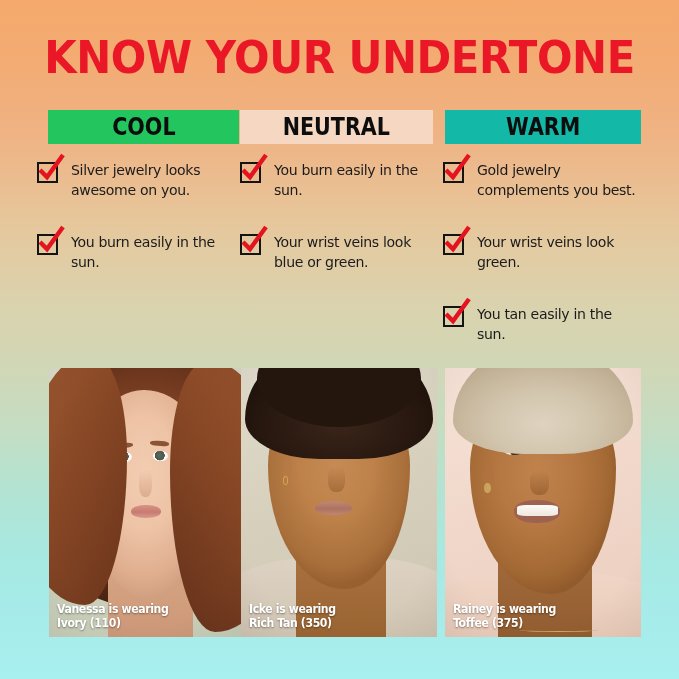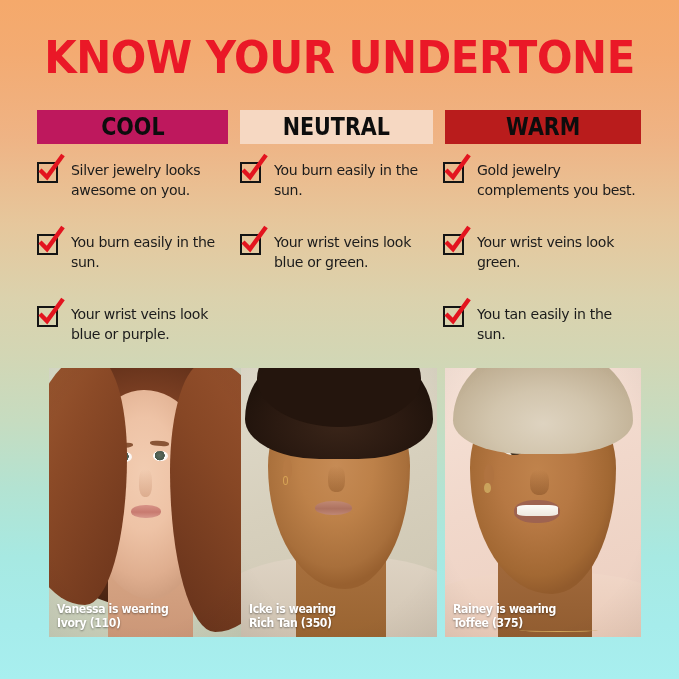--- a/index.html
+++ b/index.html
@@ -48,23 +48,23 @@
   .hdr span {
     font-family:"DejaVu Sans", sans-serif;
     font-weight:bold;
     font-size:24px;
     letter-spacing:0px;
     color:#0d0d0d;
     transform:scaleX(0.86);
     transform-origin:center;
     white-space:nowrap;
   }
-  .hdr.cool    { left:0px;   width:191px; background:#be185d; }
+  .hdr.cool    { left:11px;   width:191px; background:#22c55e; }
   .hdr.neutral { left:203px; width:193px; background:#f6d8c2;align-items:center; }
-  .hdr.warm    { left:408px; width:196px; background:#b91c1c; }
+  .hdr.warm    { left:408px; width:196px; background:#14b8a6; }
 
   
   .cols { position:absolute; left:37px; top:152px; width:608px; height:200px; }
   .col { position:absolute; top:8px; width:200px; }
   .col.c0 { left:0px; }
   .col.c1 { left:203px; }
   .col.c2 { left:406px; }
 
   .item { position:relative; min-height:50px; margin-bottom:22px; padding-left:34px; }
   .item:last-child { margin-bottom:0; }
@@ -244,28 +244,20 @@
         <div class="itext">Silver jewelry looks awesome on you.</div>
       </div>
       <div class="item">
         <div class="chk">
           <svg viewBox="0 0 30 30">
             <path d="M4 17 L11 24 L27 2" fill="none" stroke="#e3141f" stroke-width="4.4"></path>
           </svg>
         </div>
         <div class="itext">You burn easily in the sun.</div>
       </div>
-      <div class="item">
-        <div class="chk">
-          <svg viewBox="0 0 30 30">
-            <path d="M4 17 L11 24 L27 2" fill="none" stroke="#e3141f" stroke-width="4.4"></path>
-          </svg>
-        </div>
-        <div class="itext">Your wrist veins look blue or purple.</div>
-      </div>
     </div>
 
     <div class="col c1">
       <div class="item">
         <div class="chk">
           <svg viewBox="0 0 30 30">
             <path d="M4 17 L11 24 L27 2" fill="none" stroke="#e3141f" stroke-width="4.4"></path>
           </svg>
         </div>
         <div class="itext">You burn easily in the sun.</div>

